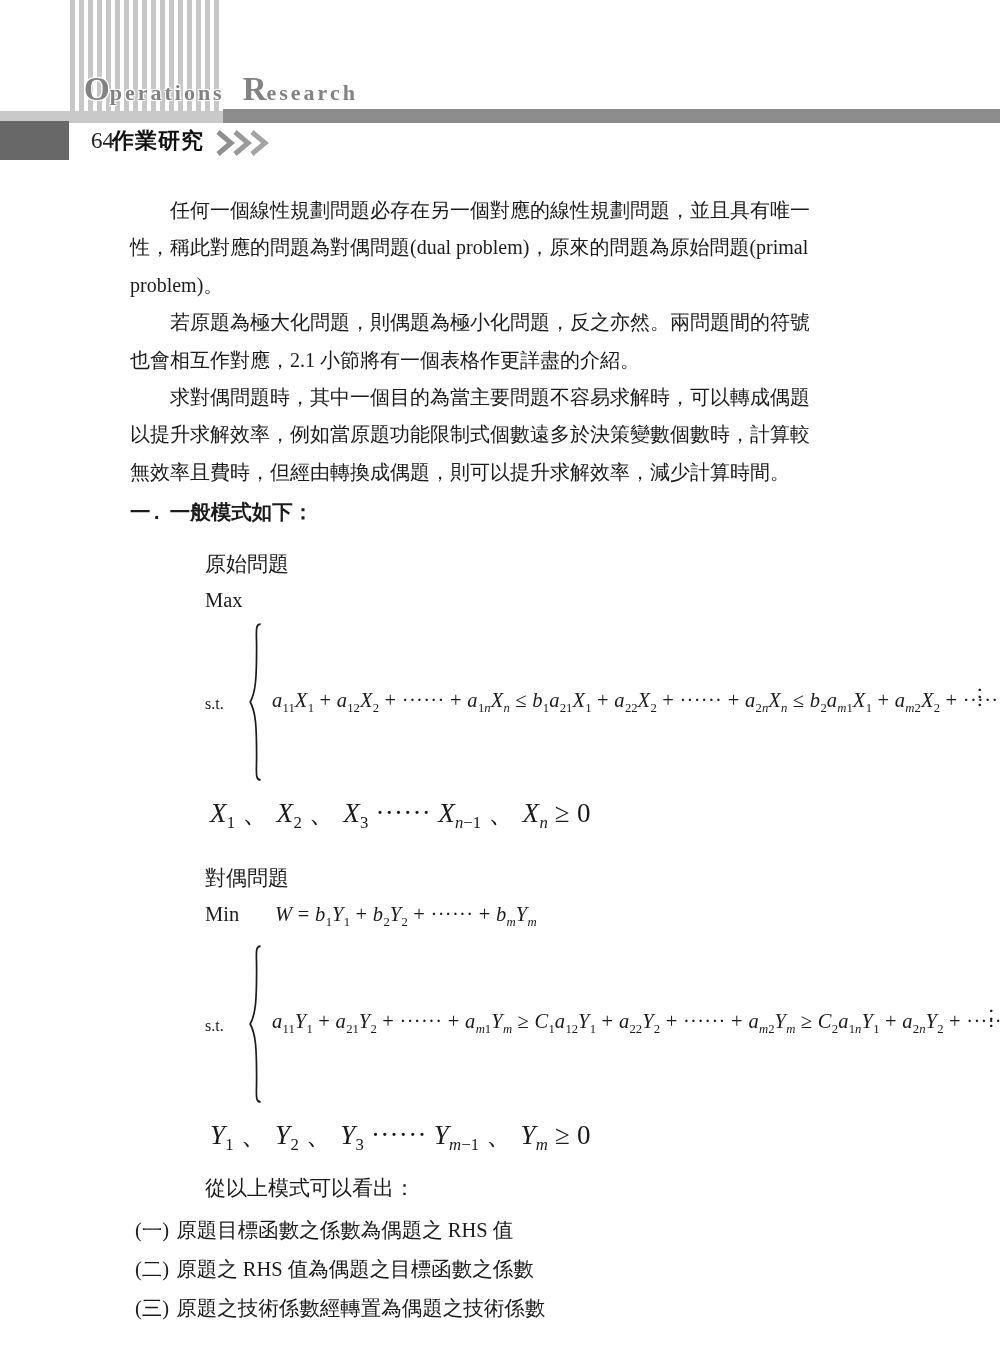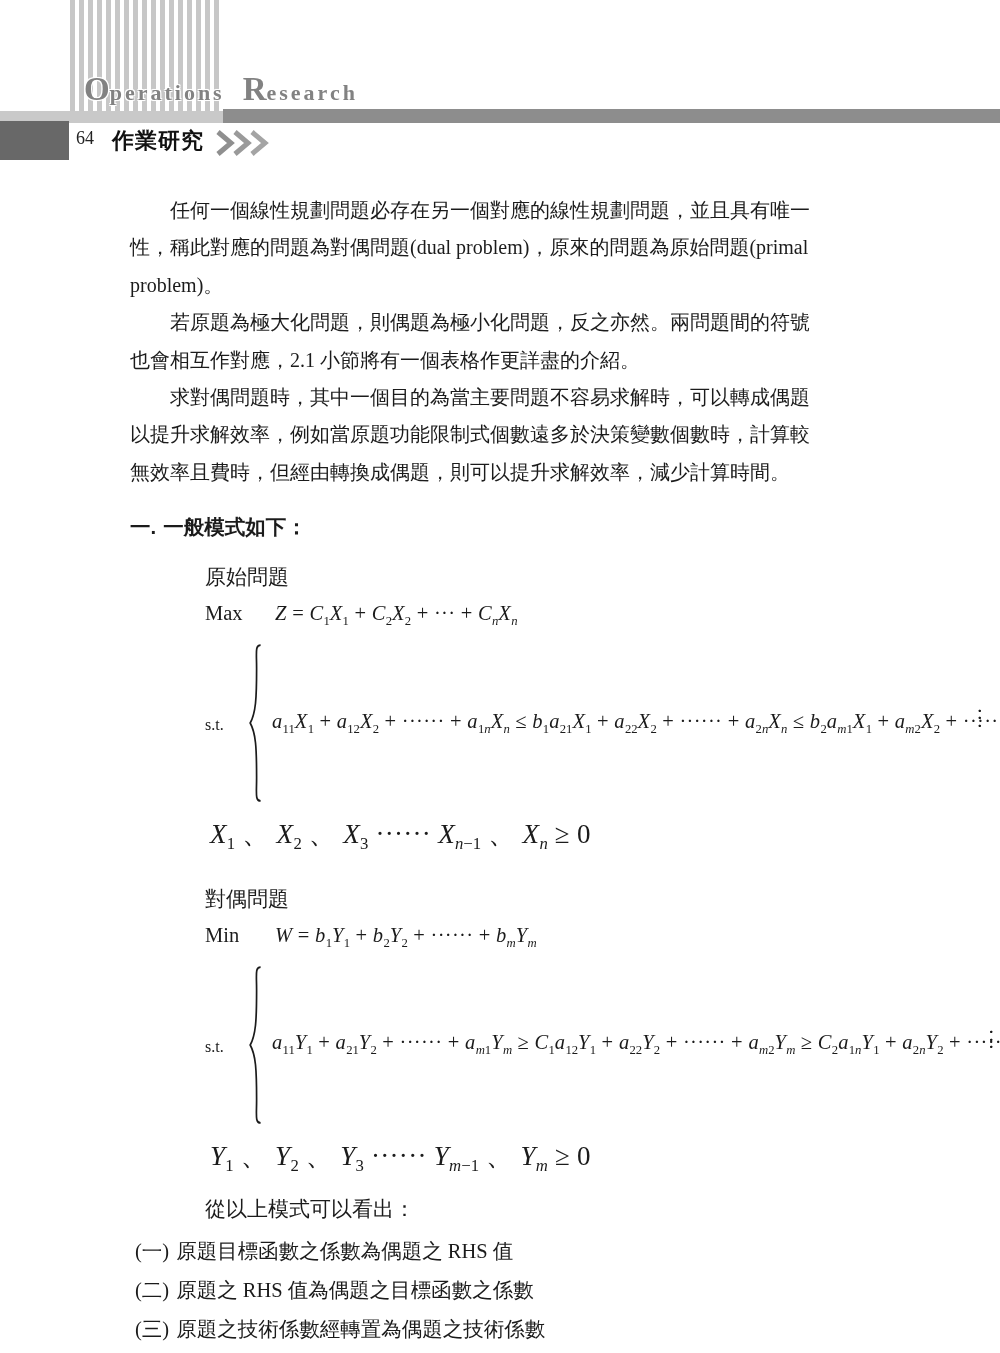--- a/index.html
+++ b/index.html
@@ -10,30 +10,30 @@
   .stripes{position:absolute;left:70px;top:0;width:153px;height:119px;
            background:repeating-linear-gradient(90deg,#c7c7c7 0 5px,#ffffff 5px 9px);}
   .brand{position:absolute;left:84px;top:72px;font-weight:bold;color:#828282;white-space:nowrap;line-height:34px;
          text-shadow:-1px -1px 0 #fff,1px -1px 0 #fff,-1px 1px 0 #fff,1px 1px 0 #fff,0 0 2px #fff;}
   .brand .cap{font-size:33px;}
   .brand .rest{font-size:22px;letter-spacing:3px;}
   .brand .wgap{display:inline-block;width:18px;}
   .bar-light{position:absolute;left:0;top:111px;width:223px;height:12px;background:#c9c9c9;}
   .bar-dark{position:absolute;left:223px;top:109px;width:777px;height:14px;background:#8d8d8d;}
   .dark-block{position:absolute;left:0;top:121px;width:69px;height:39px;background:#686868;}
-  .page-num{position:absolute;left:76px;top:128px;font-size:18px;color:#222;}
+  .page-num{position:absolute;left:91px;top:128px;font-size:23px;color:#222;}
   .book-title{position:absolute;left:112px;top:126px;font-size:22px;font-weight:bold;letter-spacing:1px;
               font-family:"Liberation Sans","DejaVu Sans",sans-serif;color:#111;}
   .chevrons{position:absolute;left:214px;top:128px;}
 
   
   .content{position:absolute;left:130px;top:192px;width:747px;}
   .para{margin:0;font-size:20px;line-height:37.4px;white-space:pre-line;text-indent:2em;
         font-family:"Liberation Serif","DejaVu Serif",serif;}
-  .heading{margin:21px 0 0 0;font-family:Liberation Sans, sans-serif;
+  .heading{margin:8px 0 0 0;font-family:Liberation Mono, monospace;
            font-weight:bold;font-size:20.5px;line-height:29px;}
   .heading .num{margin-right:7px;}
 
   .math{margin-left:75px;}
   .plabel{font-size:21px;margin-top:18px;line-height:37px;}
   .obj{display:flex;align-items:baseline;font-size:20.5px;line-height:35px;}
   .obj .kw{width:70px;flex:0 0 70px;}
   .frm{letter-spacing:0.3px;white-space:nowrap;}
   .frm sub{font-size:0.62em;letter-spacing:0;}
   .strow{display:flex;align-items:center;margin-top:3px;}
@@ -83,21 +83,20 @@
 無效率且費時，但經由轉換成偶題，則可以提升求解效率，減少計算時間。</p>
 
     <div class="heading">
       <span class="num">一.</span><span>一般模式如下：</span>
     </div>
 
     <div class="math">
       <div class="plabel">原始問題</div>
       <div class="obj">
         <span class="kw">Max</span>
-        <span class="frm"><i>Z</i> = <i>C</i><sub>1</sub><i>X</i><sub>1</sub> + <i>C</i><sub>2</sub><i>X</i><sub>2</sub> + ··· + <i>C</i><sub><i>n</i></sub><i>X</i><sub><i>n</i></sub></span>
       </div>
       <div class="strow">
         <span class="stkw">s.t.</span>
         <span class="brace">
           <svg width="16" height="162" viewBox="0 0 20 160" preserveAspectRatio="none">
             <path d="M17 3 C10 3 12 10 12 26 C12 56 11 70 4 80 C11 90 12 104 12 134 C12 150 10 157 17 157" fill="none" stroke="#1b1b1b" stroke-width="1.7" vector-effect="non-scaling-stroke"></path>
           </svg>
         </span>
         <span class="cons">
           <span class="cline frm"><i>a</i><sub>11</sub><i>X</i><sub>1</sub> + <i>a</i><sub>12</sub><i>X</i><sub>2</sub> + ······ + <i>a</i><sub>1<i>n</i></sub><i>X</i><sub><i>n</i></sub> ≤ <i>b</i><sub>1</sub></span>

